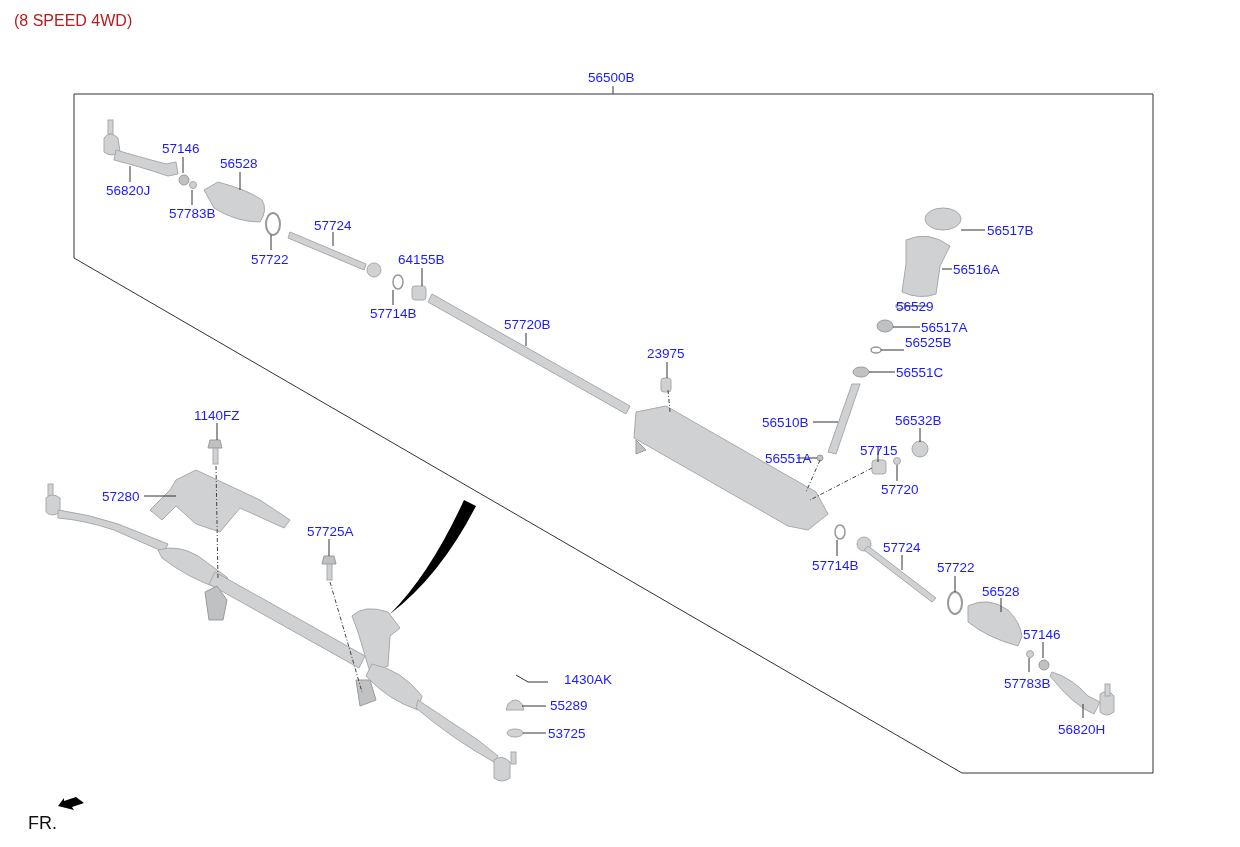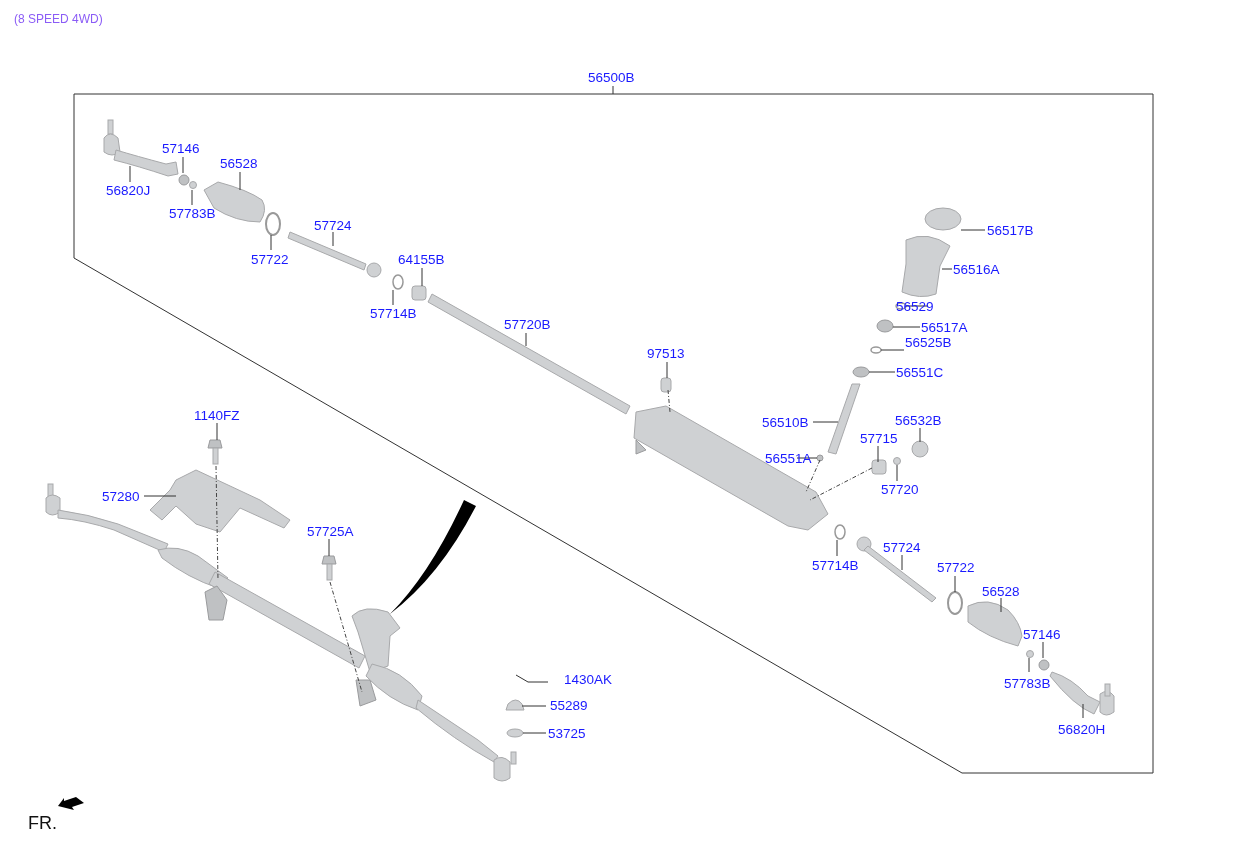--- a/index.html
+++ b/index.html
@@ -1,19 +1,19 @@
 <!DOCTYPE html>
 <html><head>
 <meta charset="utf-8">
 <style>
   html,body{margin:0;padding:0;background:#fff;}
   body{width:1240px;height:847px;position:relative;overflow:hidden;font-family:"Liberation Sans",sans-serif;}
   #canvas{position:absolute;left:0;top:0;width:1240px;height:847px;}
   .lbl{position:absolute;font-size:13.5px;color:#1a1aff;white-space:nowrap;line-height:1;cursor:pointer;text-align:center;}
-  .subtitle{position:absolute;left:14px;top:12px;font-size:12px;color:#8b5cf6;}
+  .subtitle{position:absolute;left:14px;top:12px;font-size:16px;color:#b91c1c;}
   .fr{position:absolute;left:28px;top:813px;font-size:18px;color:#111;text-align:center;}
   .part{fill:#cfd1d3;stroke:#a8a9ab;stroke-width:1;}
   .partd{fill:#bfc1c3;stroke:#9a9b9d;stroke-width:1;}
   .lead{stroke:#333;stroke-width:1;fill:none;}
   .dash{stroke:#444;stroke-width:1;fill:none;stroke-dasharray:4 2 1 2;}
 </style>
 </head>
 <body>
 
 <div class="subtitle">(8 SPEED 4WD)</div>
@@ -143,30 +143,30 @@
 <div class="lbl" style="left:588px;top:71px;color:#1a1aff">56500B</div>
 <div class="lbl" style="left:106px;top:184px">56820J</div>
 <div class="lbl" style="left:162px;top:142px">57146</div>
 <div class="lbl" style="left:220px;top:157px">56528</div>
 <div class="lbl" style="left:169px;top:207px">57783B</div>
 <div class="lbl" style="left:251px;top:253px">57722</div>
 <div class="lbl" style="left:314px;top:219px">57724</div>
 <div class="lbl" style="left:398px;top:253px">64155B</div>
 <div class="lbl" style="left:370px;top:307px">57714B</div>
 <div class="lbl" style="left:504px;top:318px">57720B</div>
-<div class="lbl" style="left:647px;top:347px">97513</div>
+<div class="lbl" style="left:647px;top:347px">23975</div>
 <div class="lbl" style="left:987px;top:224px">56517B</div>
 <div class="lbl" style="left:953px;top:263px">56516A</div>
 <div class="lbl" style="left:896px;top:300px">56529</div>
 <div class="lbl" style="left:921px;top:321px">56517A</div>
 <div class="lbl" style="left:905px;top:336px">56525B</div>
 <div class="lbl" style="left:896px;top:366px">56551C</div>
 <div class="lbl" style="left:762px;top:416px">56510B</div>
 <div class="lbl" style="left:895px;top:414px">56532B</div>
-<div class="lbl" style="left:860px;top:432px">57715</div>
+<div class="lbl" style="left:860px;top:444px">57715</div>
 <div class="lbl" style="left:765px;top:452px">56551A</div>
 <div class="lbl" style="left:881px;top:483px">57720</div>
 <div class="lbl" style="left:812px;top:559px">57714B</div>
 <div class="lbl" style="left:883px;top:541px">57724</div>
 <div class="lbl" style="left:937px;top:561px">57722</div>
 <div class="lbl" style="left:982px;top:585px">56528</div>
 <div class="lbl" style="left:1023px;top:628px">57146</div>
 <div class="lbl" style="left:1004px;top:677px">57783B</div>
 <div class="lbl" style="left:1058px;top:723px">56820H</div>
 <div class="lbl" style="left:194px;top:409px">1140FZ</div>

